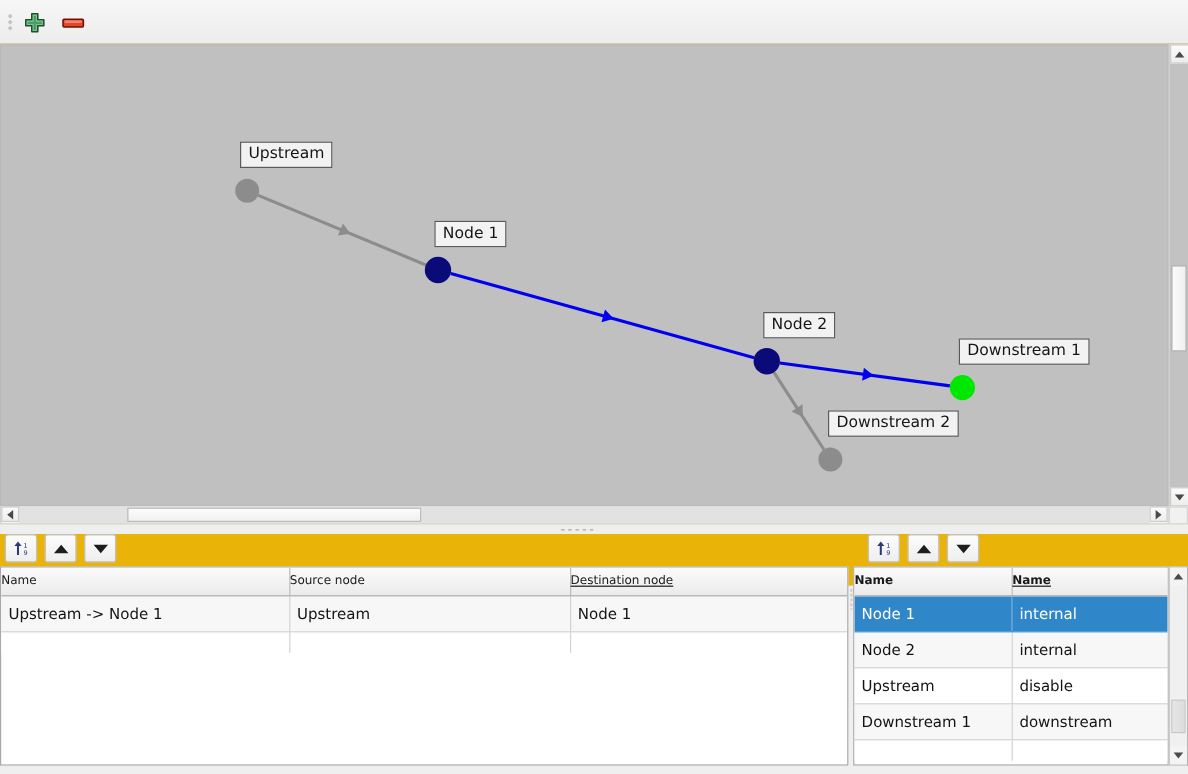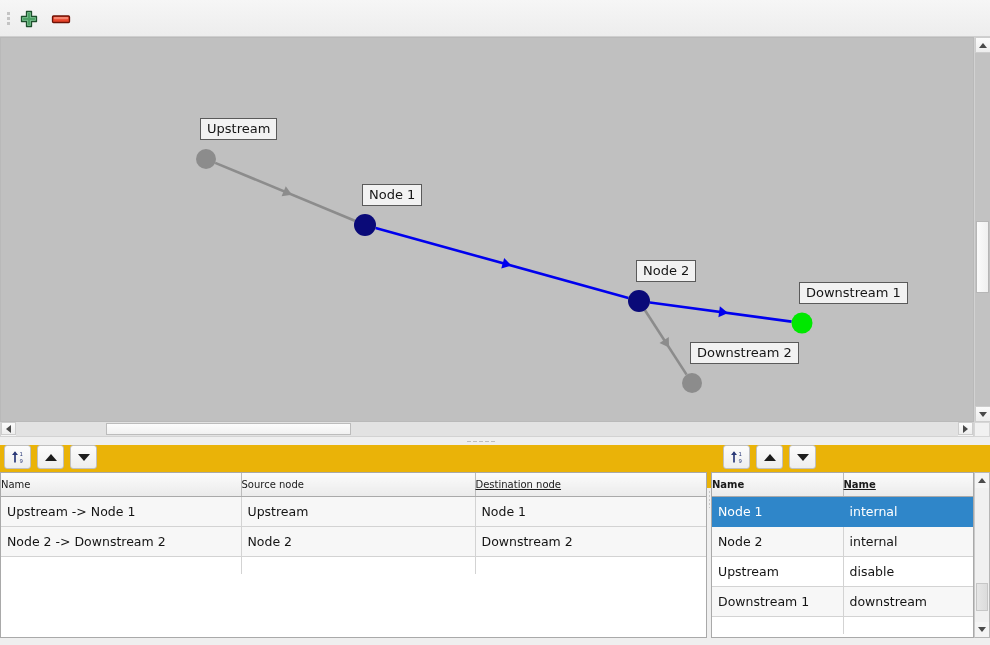--- a/index.html
+++ b/index.html
@@ -263,25 +263,20 @@
               <th>Source node</th>
               <th>Destination node</th>
             </tr>
           </thead>
         <tbody id="edges-body">
             <tr class="even">
               <td>Upstream -&gt; Node 1</td>
               <td>Upstream</td>
               <td>Node 1</td>
             </tr>
-            <tr class="even">
-              <td>Node 2 -&gt; Downstream 2</td>
-              <td>Node 2</td>
-              <td>Downstream 2</td>
-            </tr>
             <tr class="blank">
               <td></td>
               <td></td>
               <td></td>
             </tr>
           </tbody>
       </table>
     </div>
   </div>
   <div class="pane-grip"></div>

